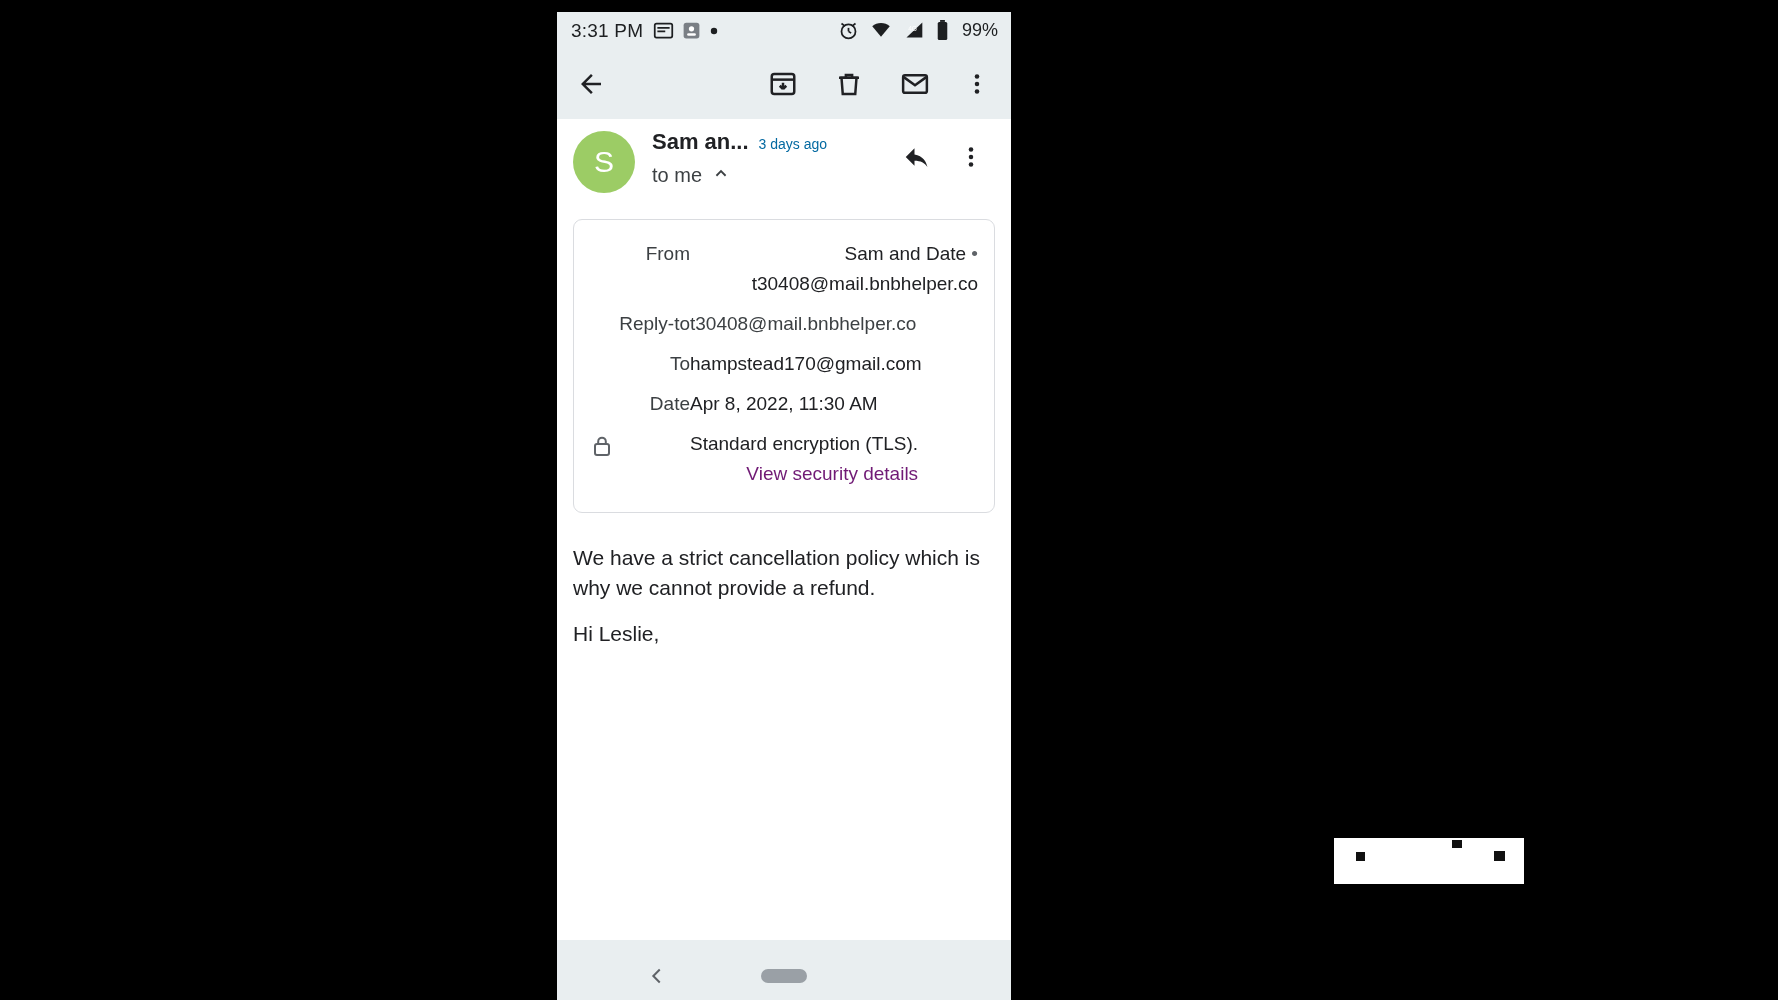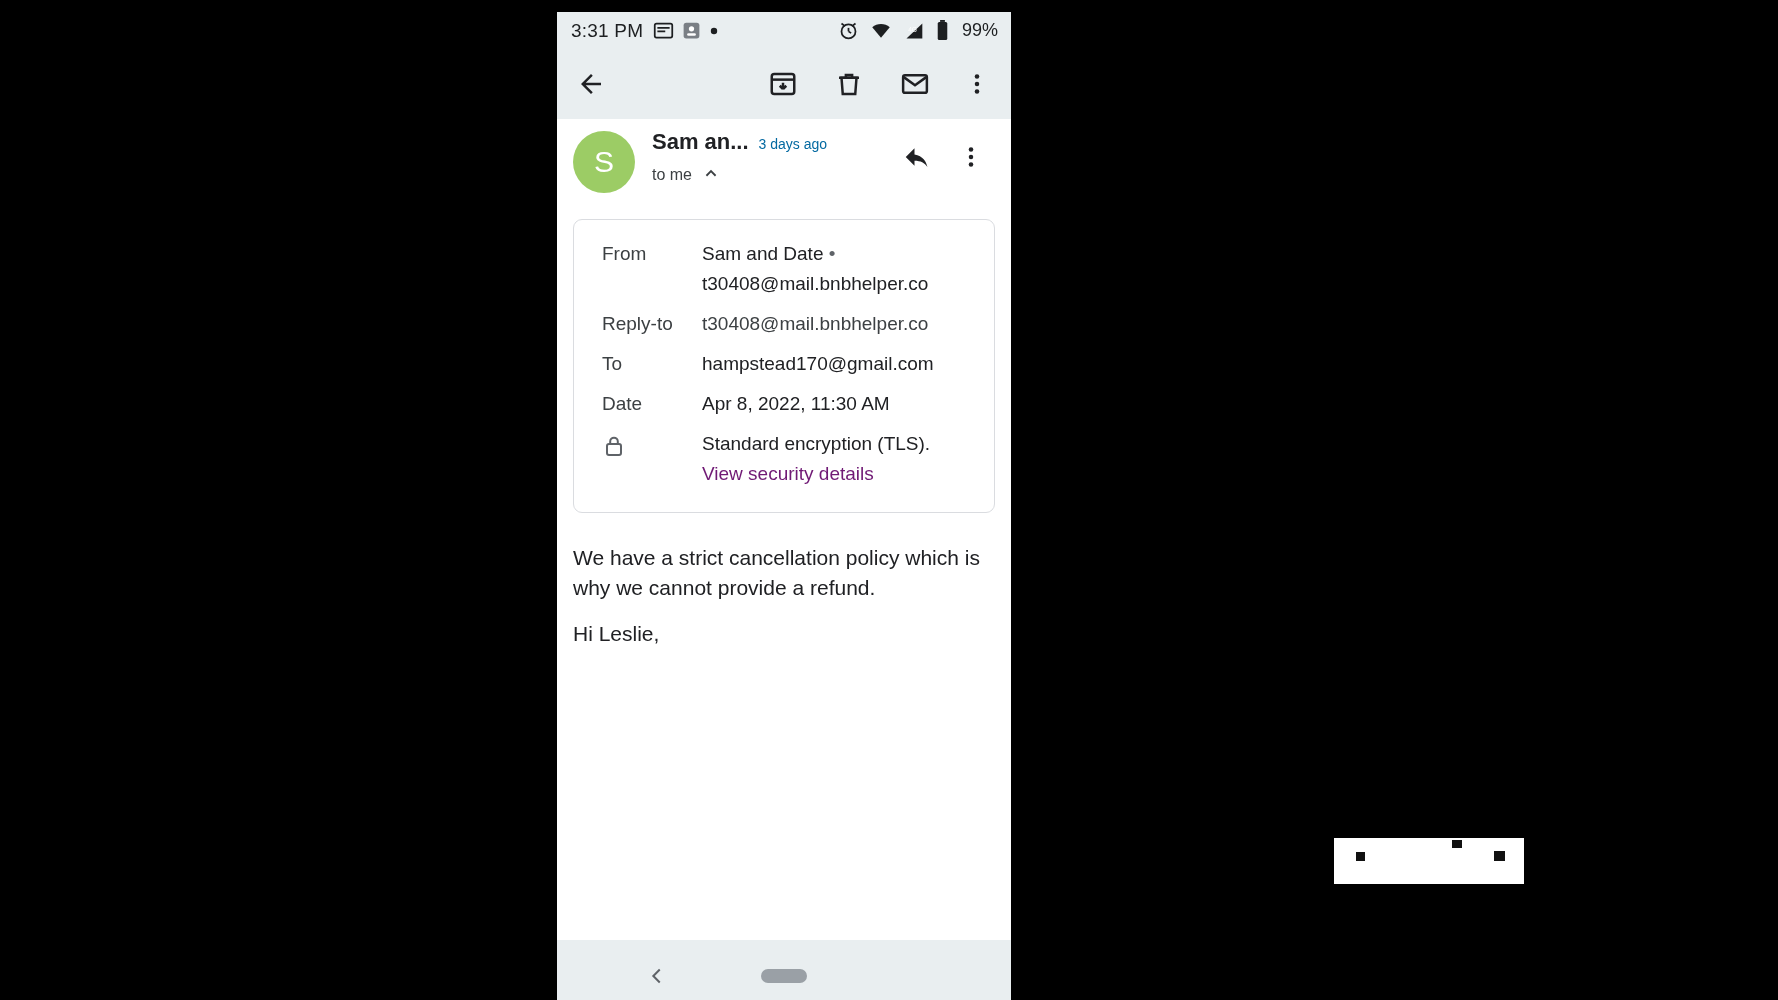--- a/index.html
+++ b/index.html
@@ -53,21 +53,21 @@
   }
   .status-left-icons {
     display: flex;
     align-items: center;
     gap: 7px;
     margin-left: 10px;
   }
   .status-right {
     margin-left: auto;
     display: flex;
-    align-items: center;
+    align-items: flex-start;
     gap: 11px;
   }
   .status-right .pct {
     font-size: 18px;
     font-weight: 500;
     color: #1d1f21;
     margin-left: 2px;
   }
   .sicon { display: inline-flex; align-items: center; }
 
@@ -128,38 +128,39 @@
     color: #0369a1;
     white-space: nowrap;
   }
   .sender-line2 {
     display: flex;
     align-items: center;
     gap: 8px;
     margin-top: 7px;
   }
   .sender-to {
-    font-size: 16px;
+    font-size: 20px;
     color: #3c4043;
   }
   .sender-actions {
     display: flex;
     align-items: center;
     gap: 2px;
     margin-top: 2px;
   }
 
   
   .details-card {
     margin: 18px 16px 0 16px;
     border: 1px solid #dadce0;
     border-radius: 9px;
-    padding: 14px 0 18px 12px;
+    padding: 14px 0 18px 0;
     background: #fff;
     flex: none;
+    text-align: right;
   }
   .det-row {
     display: flex;
     padding: 5px 16px 5px 16px;
   }
   .det-label {
     width: 100px;
     flex: none;
     font-size: 19px;
     color: #3c4043;

